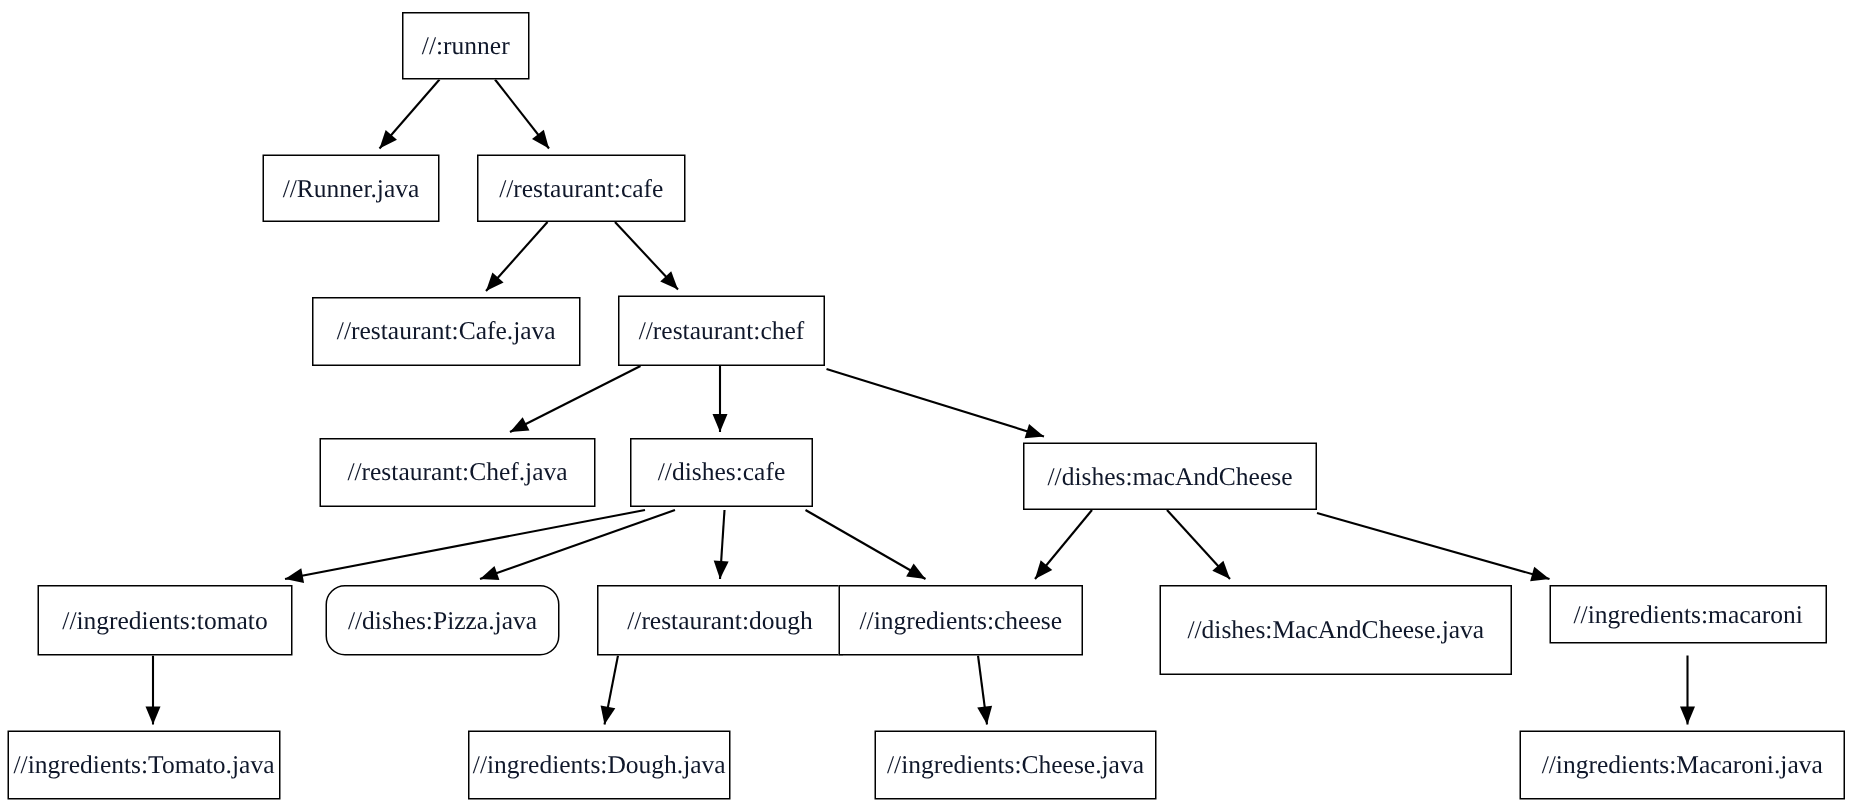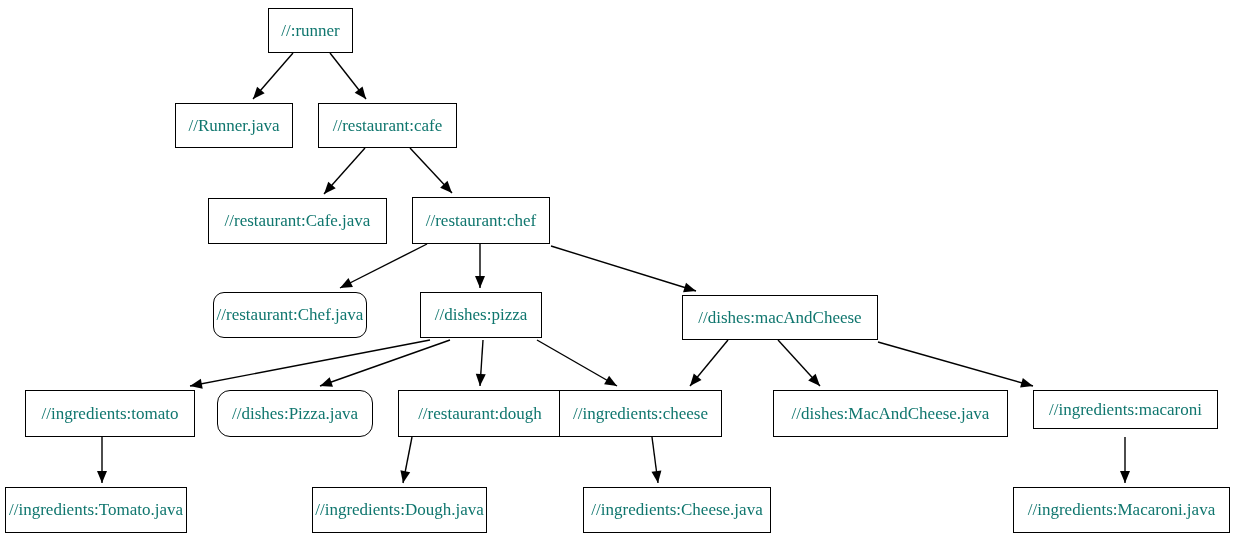--- a/index.html
+++ b/index.html
@@ -24,21 +24,21 @@
   }
   svg.edges line {
     stroke: #000000;
     stroke-width: 1.4;
   }
   .node {
     position: absolute;
     box-sizing: border-box;
     border: 1.6px solid #000000;
     background: #ffffff;
-    color: #0f766e;
+    color: #0f172a;
     font-size: 17px;
     display: flex;
     align-items: center;
     justify-content: center;
     white-space: nowrap;
     text-align: center;
   }
 </style>
 </head>
 <body>
@@ -69,27 +69,27 @@
     <line x1="412" y1="437" x2="403" y2="483" marker-end="url(#arrow)"></line>
     <line x1="652" y1="437" x2="658" y2="483" marker-end="url(#arrow)"></line>
     <line x1="1125" y1="437" x2="1125" y2="483" marker-end="url(#arrow)"></line>
   </svg>
 
   <div class="node" style="left:268px;  top:8px;   width:85px;  height:45px;">//:runner</div>
   <div class="node" style="left:318px;  top:103px; width:139px; height:45px;">//restaurant:cafe</div>
   <div class="node" style="left:175px;  top:103px; width:118px; height:45px;">//Runner.java</div>
   <div class="node" style="left:208px;  top:198px; width:179px; height:46px;">//restaurant:Cafe.java</div>
   <div class="node" style="left:412px;  top:197px; width:138px; height:47px;">//restaurant:chef</div>
-  <div class="node" style="left:213px;  top:292px; width:154px; height:46px;border-radius:11px;">//restaurant:Chef.java</div>
-  <div class="node" style="left:420px;  top:292px; width:122px; height:46px;">//dishes:pizza</div>
+  <div class="node" style="left:213px;  top:292px; width:184px; height:46px;">//restaurant:Chef.java</div>
+  <div class="node" style="left:420px;  top:292px; width:122px; height:46px;">//dishes:cafe</div>
   <div class="node" style="left:682px;  top:295px; width:196px; height:45px;">//dishes:macAndCheese</div>
   <div class="node" style="left:25px;   top:390px; width:170px; height:47px;">//ingredients:tomato</div>
   <div class="node" style="left:217px;  top:390px; width:156px; height:47px;border-radius:13px;">//dishes:Pizza.java</div>
   <div class="node" style="left:398px;  top:390px; width:164px; height:47px;">//restaurant:dough</div>
   <div class="node" style="left:559px;  top:390px; width:163px; height:47px;">//ingredients:cheese</div>
-  <div class="node" style="left:773px;  top:390px; width:235px; height:47px;">//dishes:MacAndCheese.java</div>
+  <div class="node" style="left:773px;  top:390px; width:235px; height:60px;">//dishes:MacAndCheese.java</div>
   <div class="node" style="left:1033px; top:390px; width:185px; height:39px;">//ingredients:macaroni</div>
   <div class="node" style="left:5px;    top:487px; width:182px; height:46px;">//ingredients:Tomato.java</div>
   <div class="node" style="left:312px;  top:487px; width:175px; height:46px;">//ingredients:Dough.java</div>
   <div class="node" style="left:583px;  top:487px; width:188px; height:46px;">//ingredients:Cheese.java</div>
   <div class="node" style="left:1013px; top:487px; width:217px; height:46px;">//ingredients:Macaroni.java</div>
 
 </div>
 
 </body></html>

